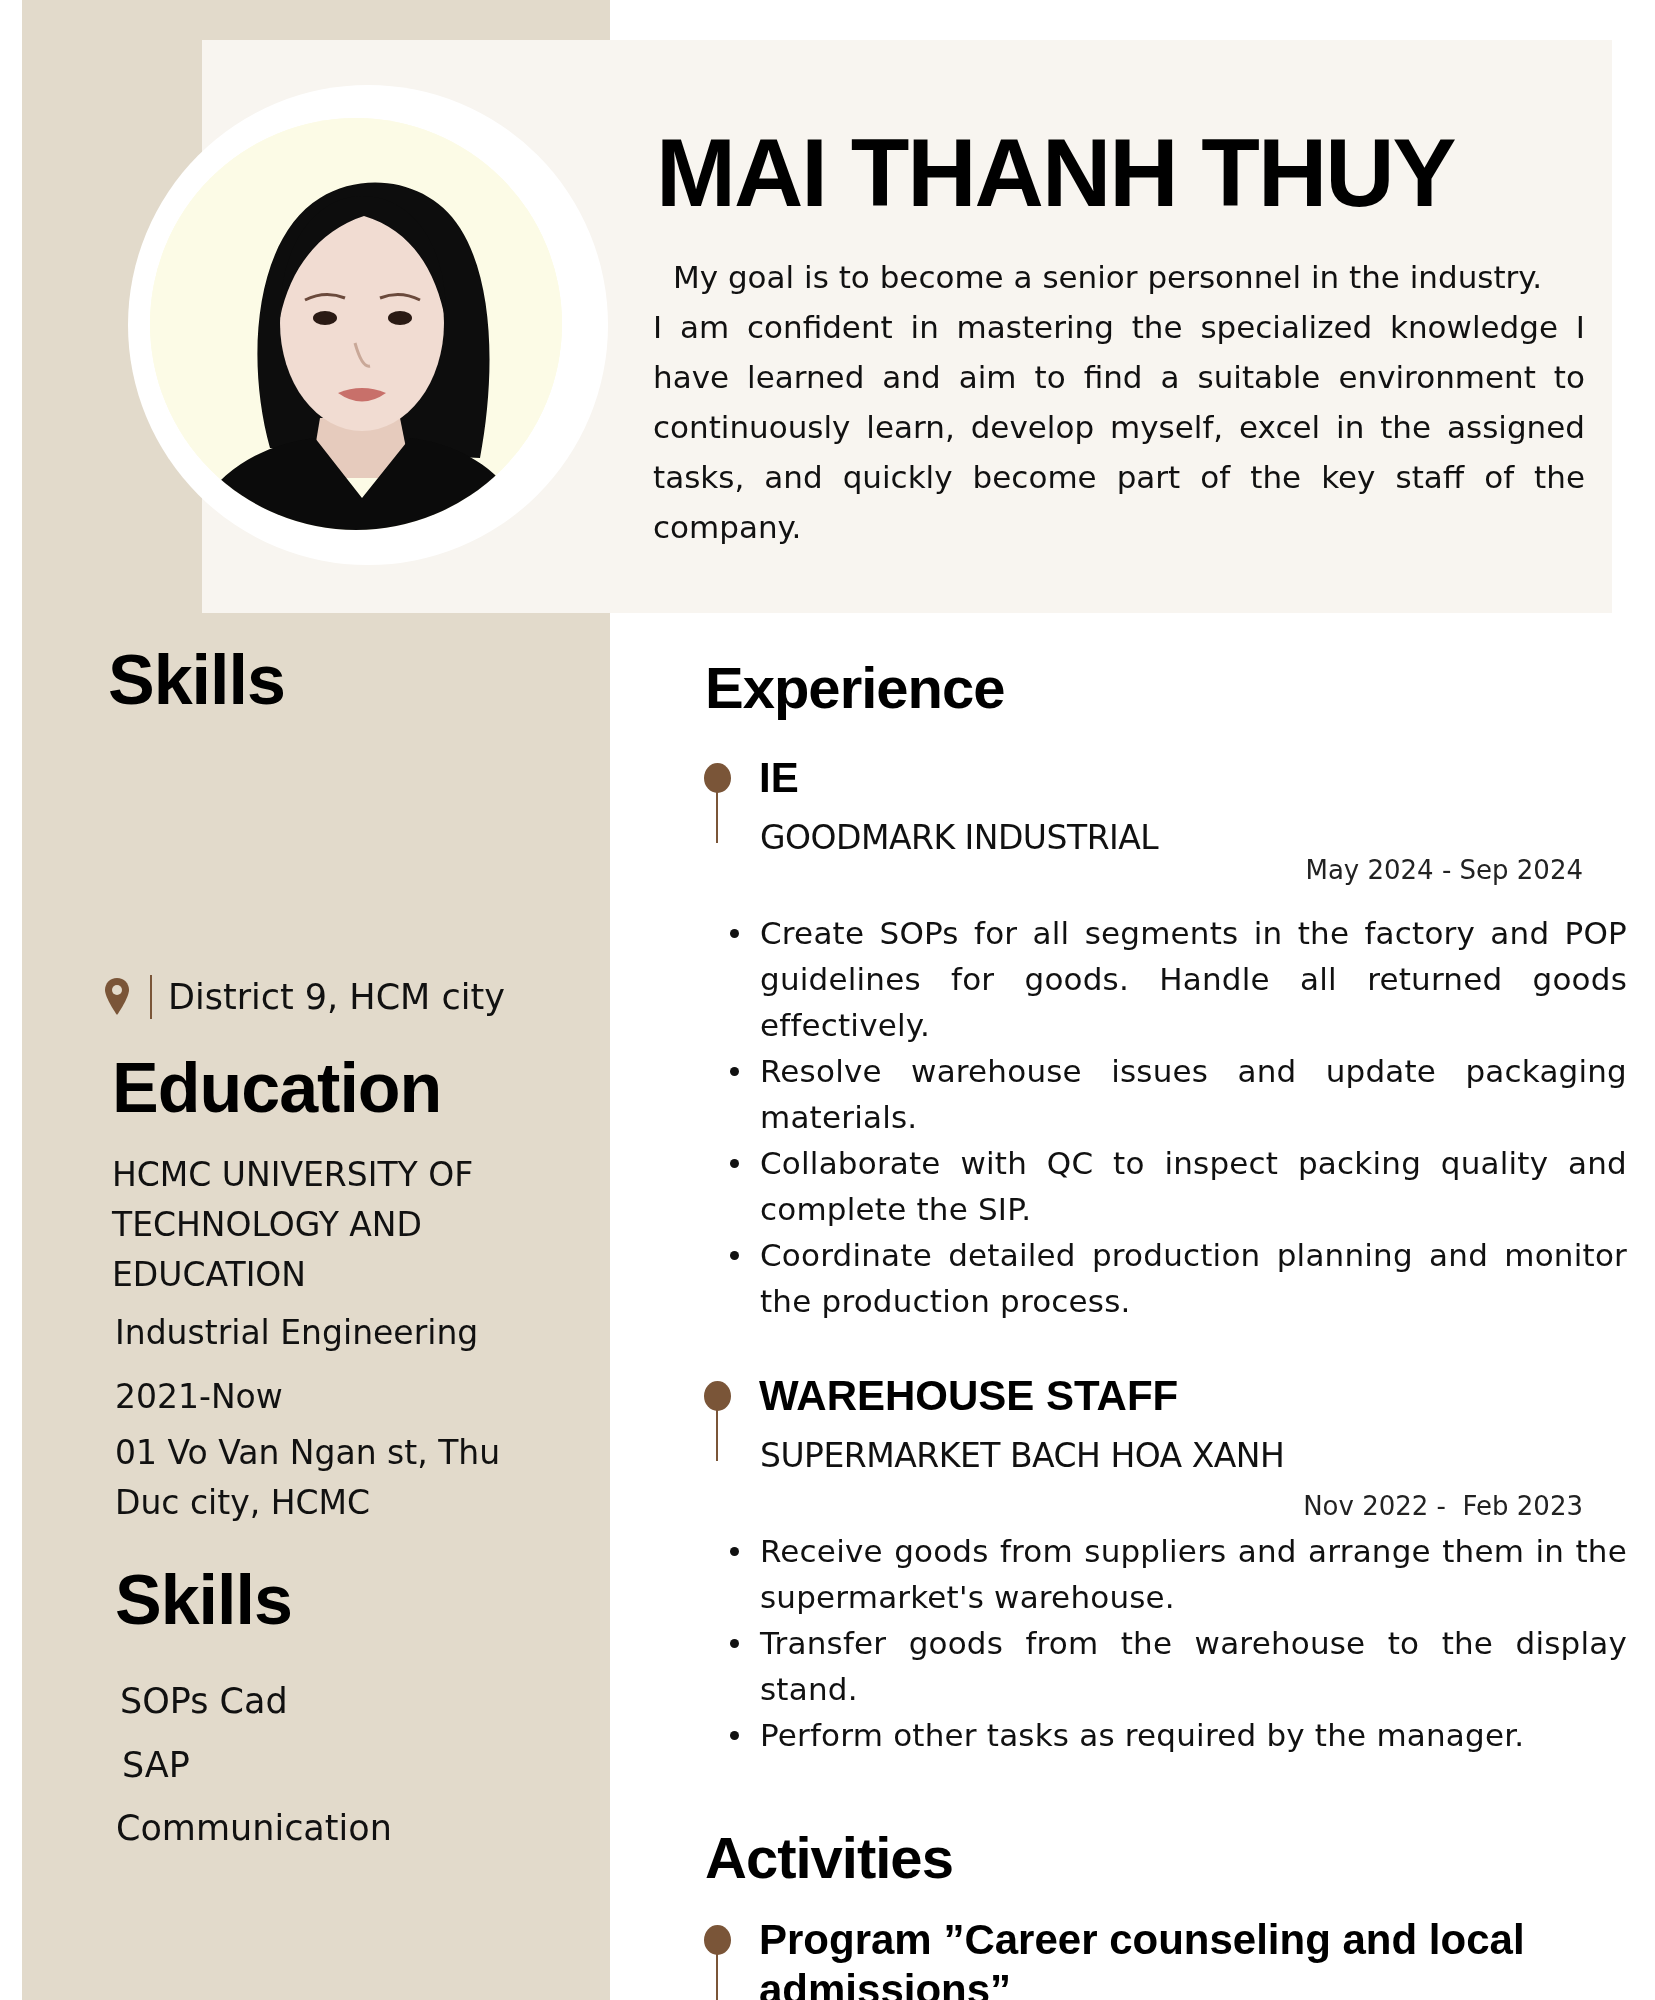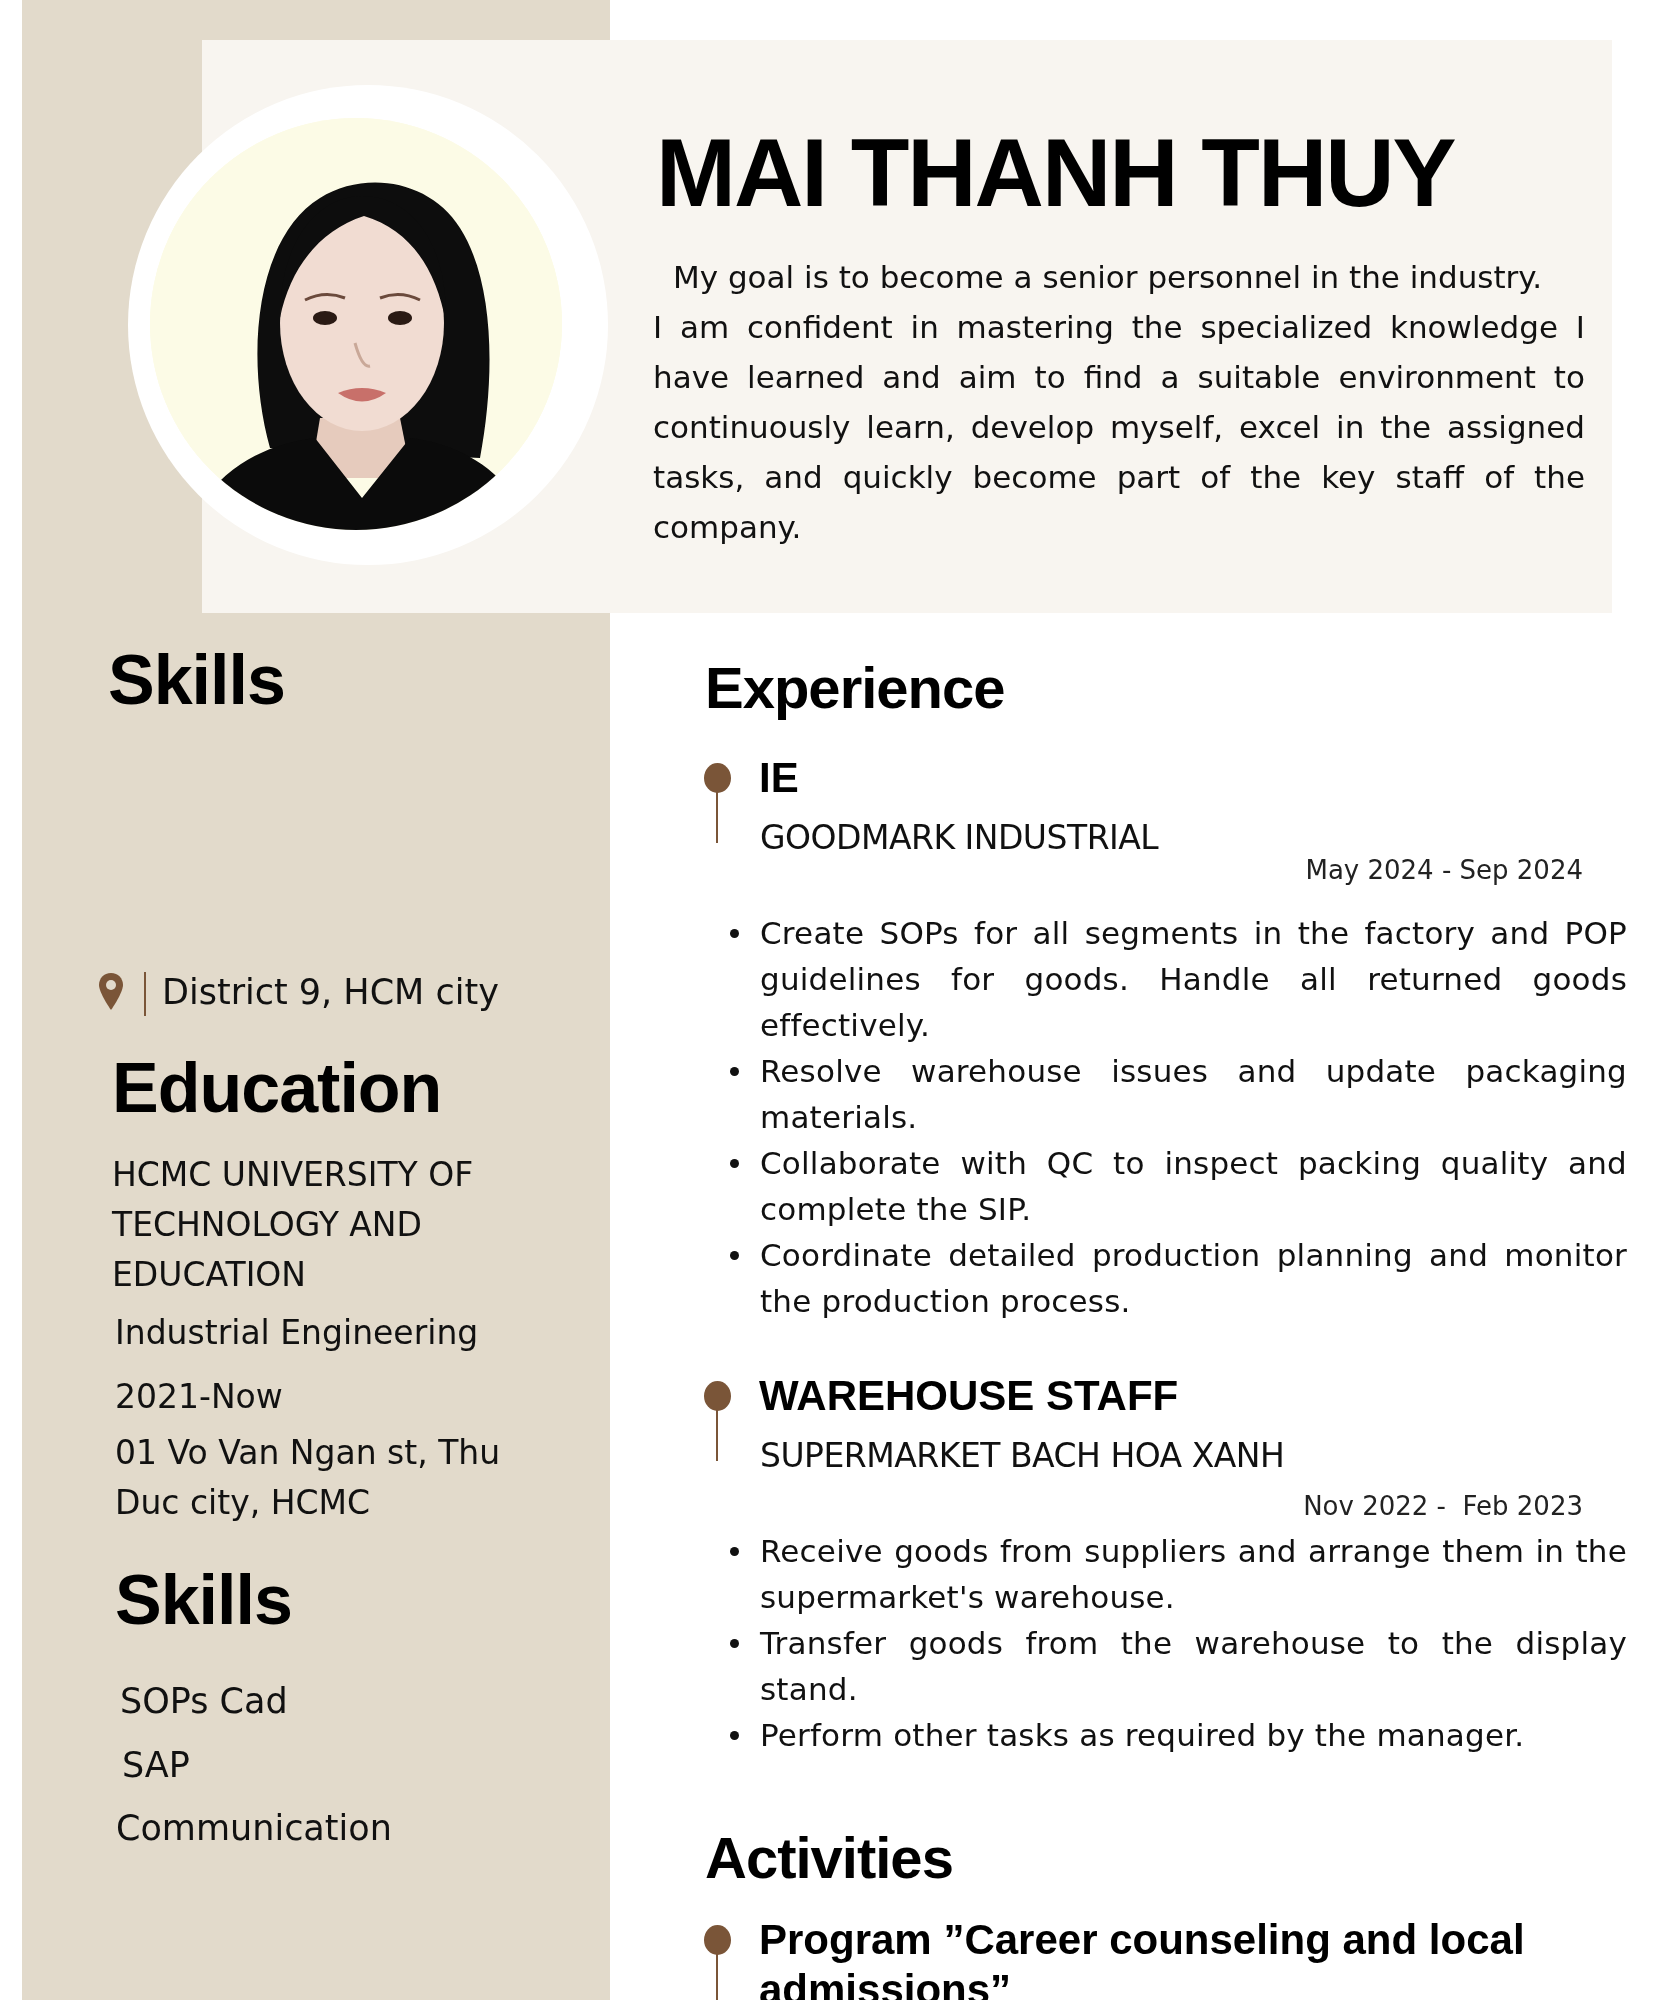--- a/index.html
+++ b/index.html
@@ -45,21 +45,21 @@
     position: absolute; margin: 0; font-weight: 700; color: #000;
     font-family: "Liberation Sans", sans-serif; letter-spacing: -1px;
     white-space: nowrap;
   }
   .side-title { font-size: 70px; line-height: 80px; }
   .main-title { font-size: 58px; line-height: 80px; }
 
   .contact-redacted { position: absolute; left: 110px; width: 430px; height: 40px; }
 
   .location-row {
-    position: absolute; left: 98px; top: 972px; display: flex; 
+    position: absolute; left: 104px; top: 972px; display: flex; align-items: center;
     height: 50px;
   }
   .loc-icon { width: 26px; height: 40px; display: block; }
   .loc-divider { width: 2px; height: 44px; background: #7a5538; margin: 0 16px 0 20px; }
   .loc-text { font-family: "DejaVu Sans", sans-serif; font-size: 35px; color: #111; }
 
   .edu-school {
     position: absolute; left: 112px; top: 1150px; width: 470px; margin: 0;
     font-family: "DejaVu Sans", sans-serif; font-size: 33px; line-height: 50px;
     color: #111; text-transform: uppercase;

